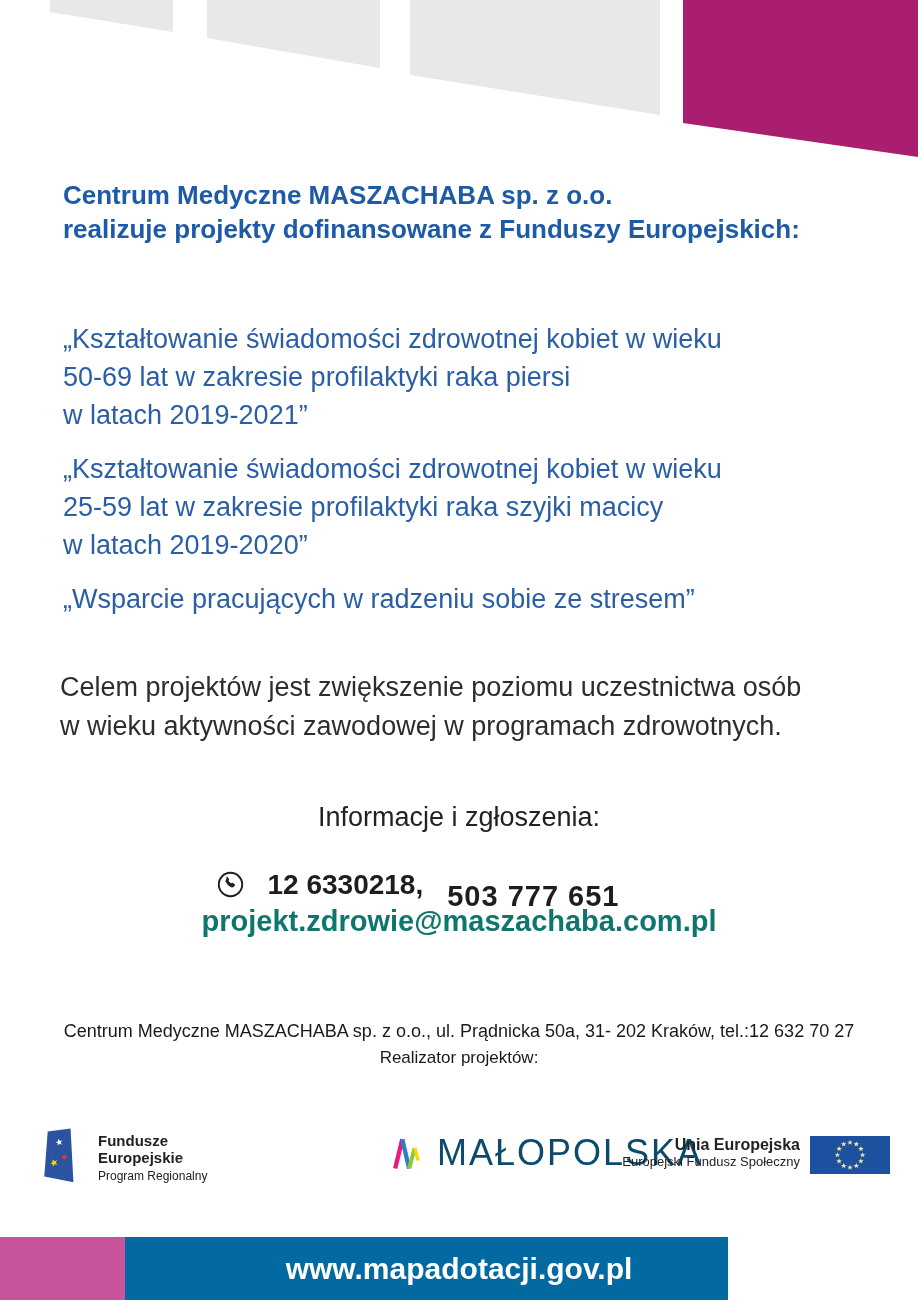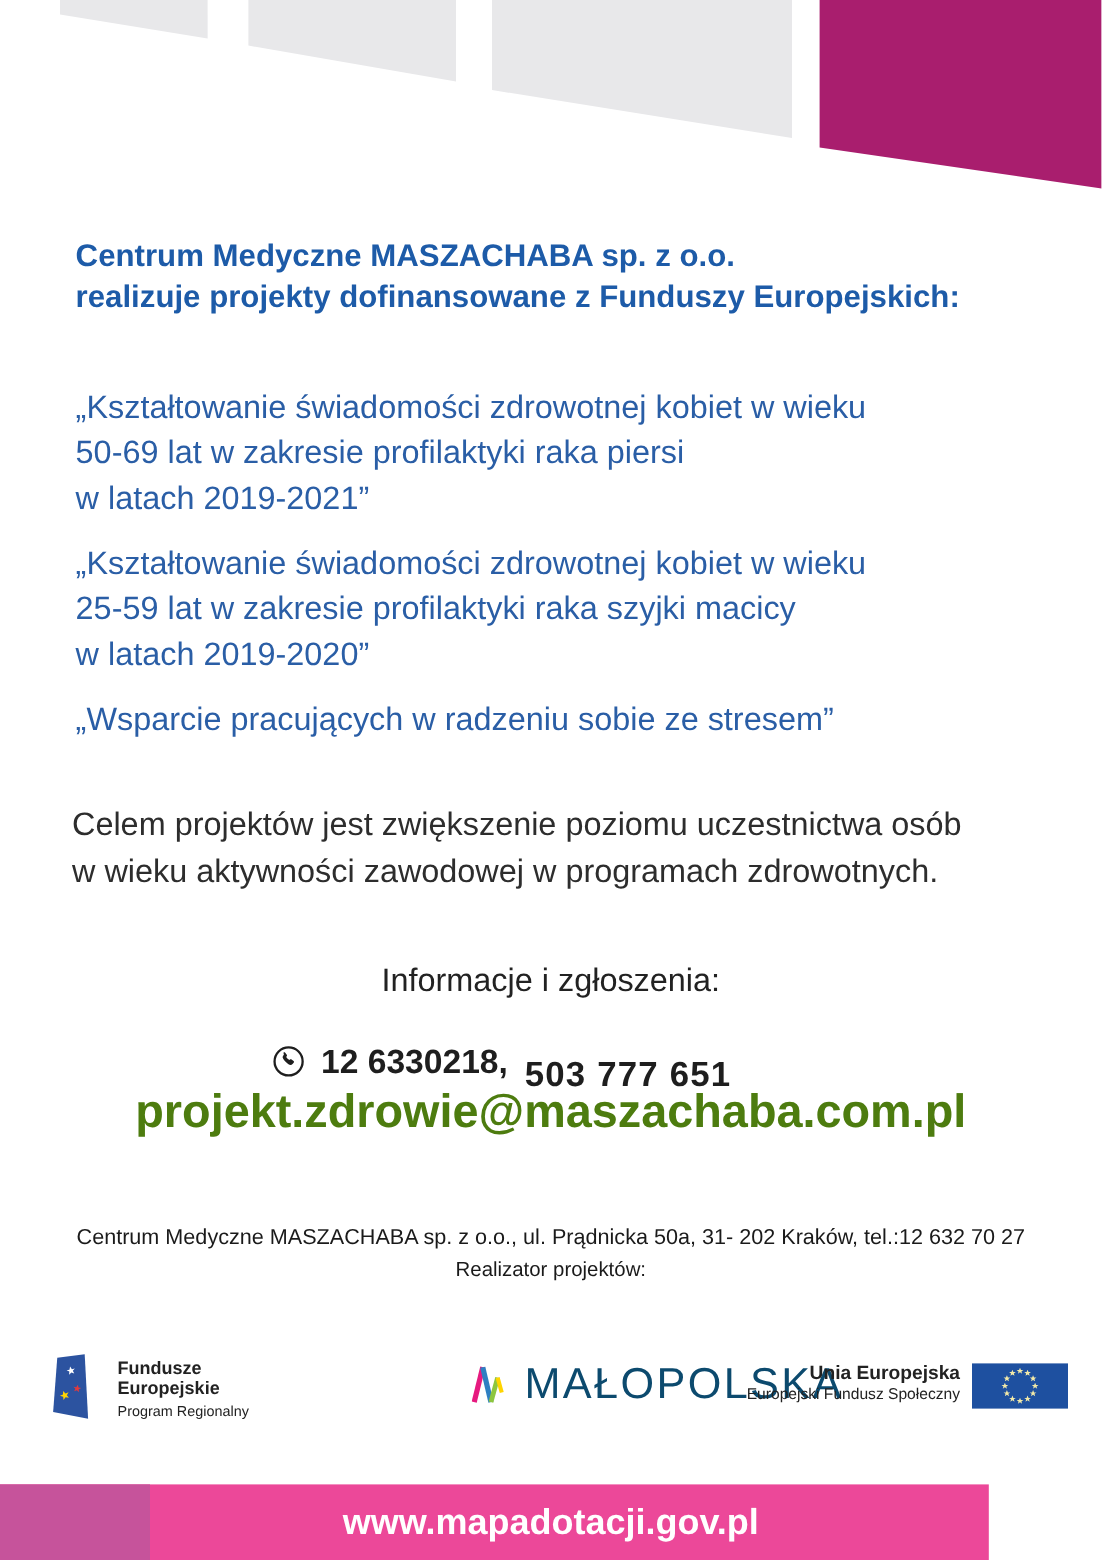--- a/index.html
+++ b/index.html
@@ -3,33 +3,33 @@
 <meta charset="utf-8">
 <style>
   html,body{margin:0;padding:0;}
   body{width:918px;height:1304px;background:#ffffff;font-family:"Liberation Sans",sans-serif;position:relative;overflow:hidden;}
   .page{position:absolute;inset:0;width:918px;height:1304px;}
 
   
   .header-svg{position:absolute;top:0;left:0;}
 
   
-  .heading{position:absolute;left:63px;top:196px;font-size:26px;line-height:34px;font-weight:bold;color:#1d5ba8;white-space:pre-line;}
+  .heading{position:absolute;left:63px;top:178px;font-size:26px;line-height:34px;font-weight:bold;color:#1d5ba8;white-space:pre-line;}
   .project{position:absolute;left:63px;font-size:27px;line-height:38px;color:#2a5ea6;white-space:pre-line;}
   .project-1{top:320px;}
   .project-2{top:450px;}
   .project-3{top:580px;}
   .body-par{position:absolute;left:60px;top:668px;width:860px;font-size:27px;line-height:39px;color:#2d2d2d;white-space:pre-line;}
 
   .info-heading{position:absolute;left:0;top:802px;width:918px;text-align:center;font-size:27px;color:#222;}
-  .phone-row{position:absolute;left:0;top:856px;width:836px;display:flex;align-items:center;justify-content:center;gap:14px;color:#1e1e1e;}
+  .phone-row{position:absolute;left:0;top:856px;width:836px;display:flex;align-items:center;justify-content:center;gap:24px;color:#1e1e1e;}
   .phone-row .num1{font-size:28px;font-weight:bold;}
   .phone-row .num2{font-size:29px;font-weight:bold;letter-spacing:1px;margin-top:24px;}
   .phone-icon-svg{width:27px;height:27px;display:block;}
-  .email{position:absolute;left:0;top:905px;width:918px;text-align:center;font-size:39px;font-weight:bold;color:#4d7c0f;}
+  .email{position:absolute;left:0;top:905px;width:918px;text-align:center;font-size:29px;font-weight:bold;color:#0f766e;}
 
   .realizator-label{position:absolute;left:0;top:1012px;width:918px;text-align:center;font-size:17px;color:#1a1a1a;margin-top:36px;}
   .realizator-address{position:absolute;left:0;top:1021px;width:918px;text-align:center;font-size:18px;color:#1a1a1a;}
 
   
   .logo{position:absolute;}
   .fe-logo{left:42px;top:1126px;display:flex;gap:24px;}
   .fe-text{padding-top:6px;color:#222;}
   .fe-text .l1,.fe-text .l2{font-size:15px;font-weight:bold;line-height:17px;}
   .fe-text .l3{font-size:12px;line-height:16px;margin-top:2px;}
@@ -40,21 +40,21 @@
   .pl-text{padding-top:2px;font-size:15px;font-weight:bold;line-height:17px;color:#222;}
   .mp-logo{left:393px;top:1131px;display:flex;align-items:center;gap:13px;}
   .mp-text{font-size:36px;letter-spacing:2px;color:#0c4a6e;}
   .eu-logo{left:0;top:1133px;width:918px;}
   .eu-text{position:absolute;right:118px;top:2px;text-align:right;color:#222;width:300px;}
   .eu-text .l1{font-size:16px;font-weight:bold;line-height:19px;}
   .eu-text .l2{font-size:13px;line-height:16px;}
   .eu-flag{position:absolute;left:810px;top:3px;}
 
   
-  .footer-bar{position:absolute;left:0;top:1237px;width:824px;height:63px;background:#ec4899;}
+  .footer-bar{position:absolute;left:0;top:1237px;width:728px;height:63px;background:#0369a1;}
   .footer-bar .light-seg{position:absolute;left:0;top:0;width:125px;height:63px;background:#c6539b;}
   .footer-url{position:absolute;left:0;top:0;width:918px;height:63px;display:flex;align-items:center;justify-content:center;color:#ffffff;font-size:30px;font-weight:bold;}
 </style>
 </head>
 <body>
 
 <div class="page">
 
   <svg class="header-svg" width="918" height="160" viewBox="0 0 918 160">
     <polygon points="50,0 173,0 173,32 50,12" fill="#e8e8ea"></polygon>

